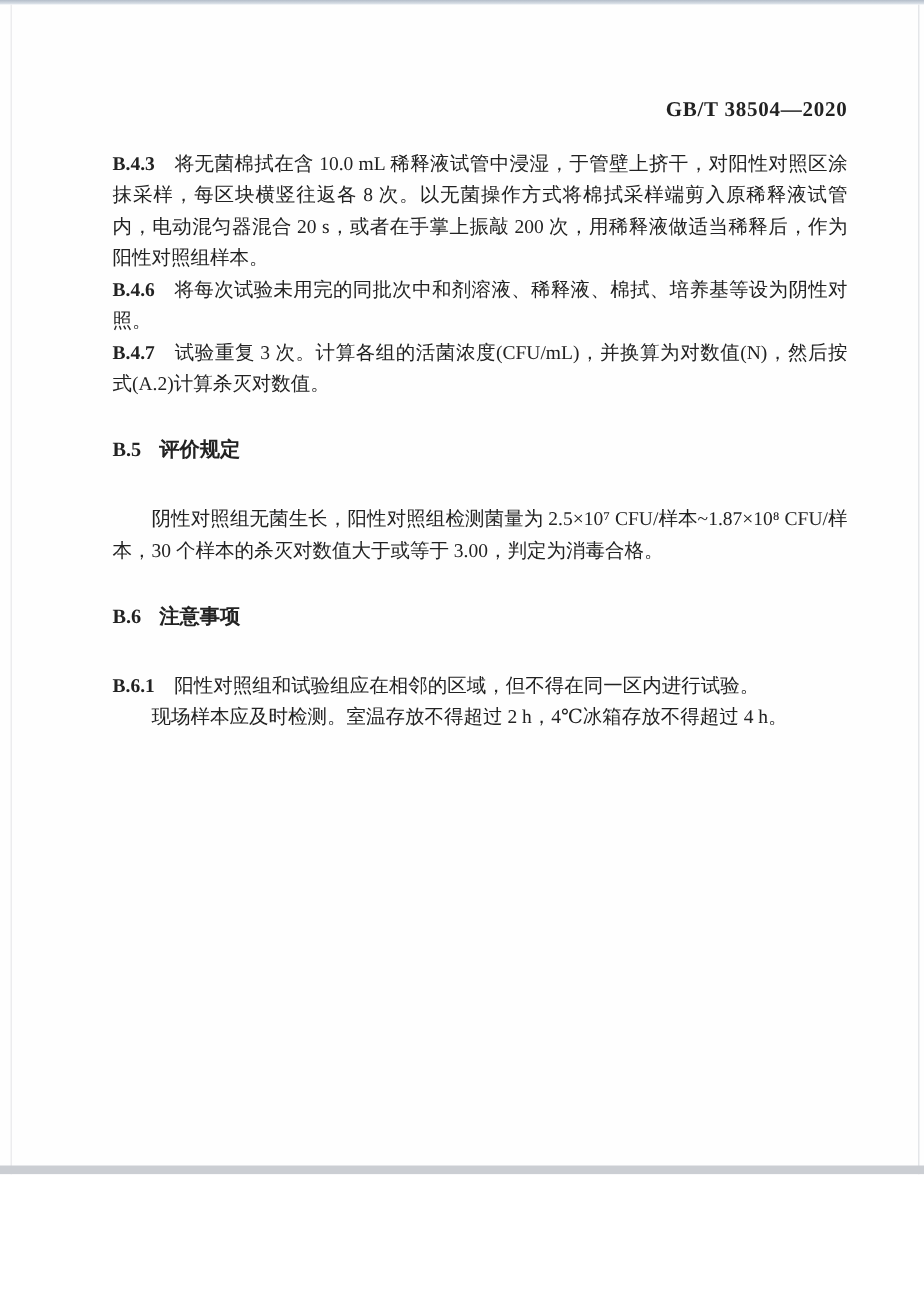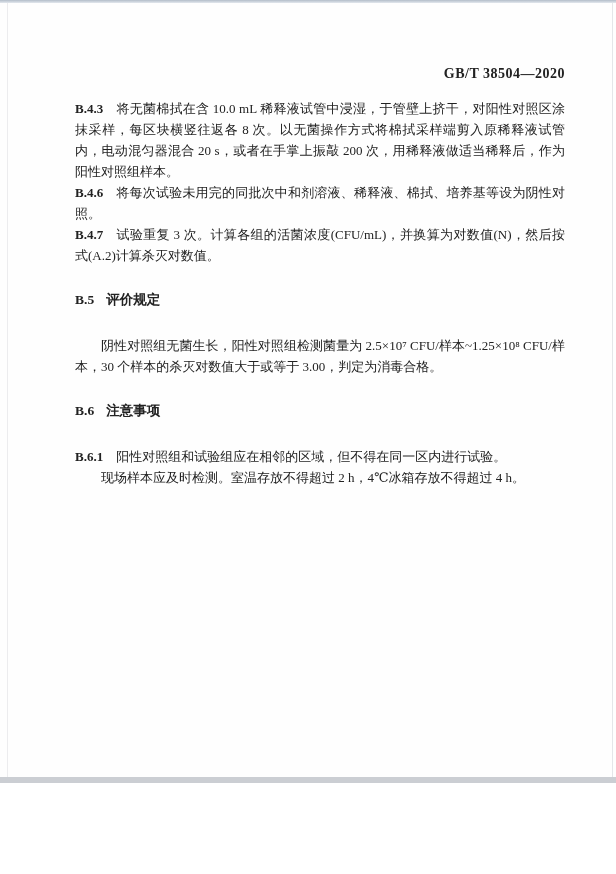--- a/index.html
+++ b/index.html
@@ -94,21 +94,21 @@
     <p class="clause"><span class="num">B.4.3</span><span>将无菌棉拭在含 10.0 mL 稀释液试管中浸湿，于管壁上挤干，对阳性对照区涂抹采样，每区块横竖往返各 8 次。以无菌操作方式将棉拭采样端剪入原稀释液试管内，电动混匀器混合 20 s，或者在手掌上振敲 200 次，用稀释液做适当稀释后，作为阳性对照组样本。</span></p>
 
 
 
     <p class="clause"><span class="num">B.4.6</span><span>将每次试验未用完的同批次中和剂溶液、稀释液、棉拭、培养基等设为阴性对照。</span></p>
 
     <p class="clause"><span class="num">B.4.7</span><span>试验重复 3 次。计算各组的活菌浓度(CFU/mL)，并换算为对数值(N)，然后按式(A.2)计算杀灭对数值。</span></p>
 
     <div class="section-heading"><span class="num">B.5</span><span>评价规定</span></div>
 
-    <p class="body-par indented b5-par">阴性对照组无菌生长，阳性对照组检测菌量为 2.5×10⁷ CFU/样本~1.25×10⁸ CFU/样本，30 个样本的杀灭对数值大于或等于 3.00，判定为消毒合格。</p>
+    <p class="body-par indented b5-par">阴性对照组无菌生长，阳性对照组检测菌量为 2.5×10⁷ CFU/样本~1.87×10⁸ CFU/样本，30 个样本的杀灭对数值大于或等于 3.00，判定为消毒合格。</p>
 
     <div class="section-heading"><span class="num">B.6</span><span>注意事项</span></div>
 
     <p class="clause"><span class="num">B.6.1</span><span>阳性对照组和试验组应在相邻的区域，但不得在同一区内进行试验。</span></p>
 
 
     <p class="body-par indented">现场样本应及时检测。室温存放不得超过 2 h，4℃冰箱存放不得超过 4 h。</p>
 
   </div>
 

